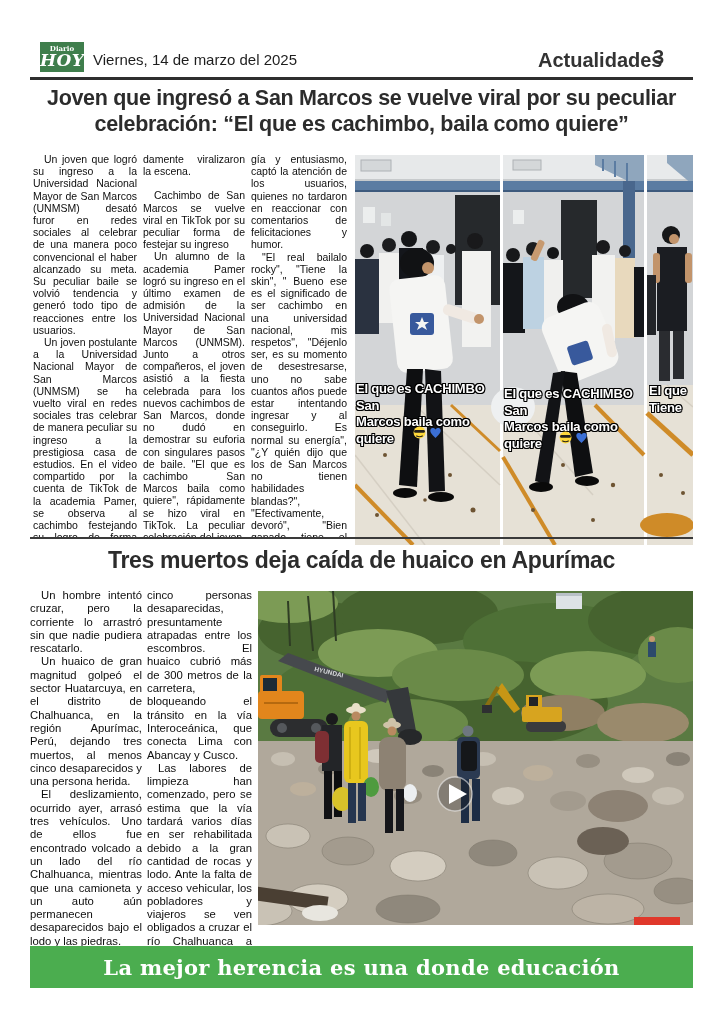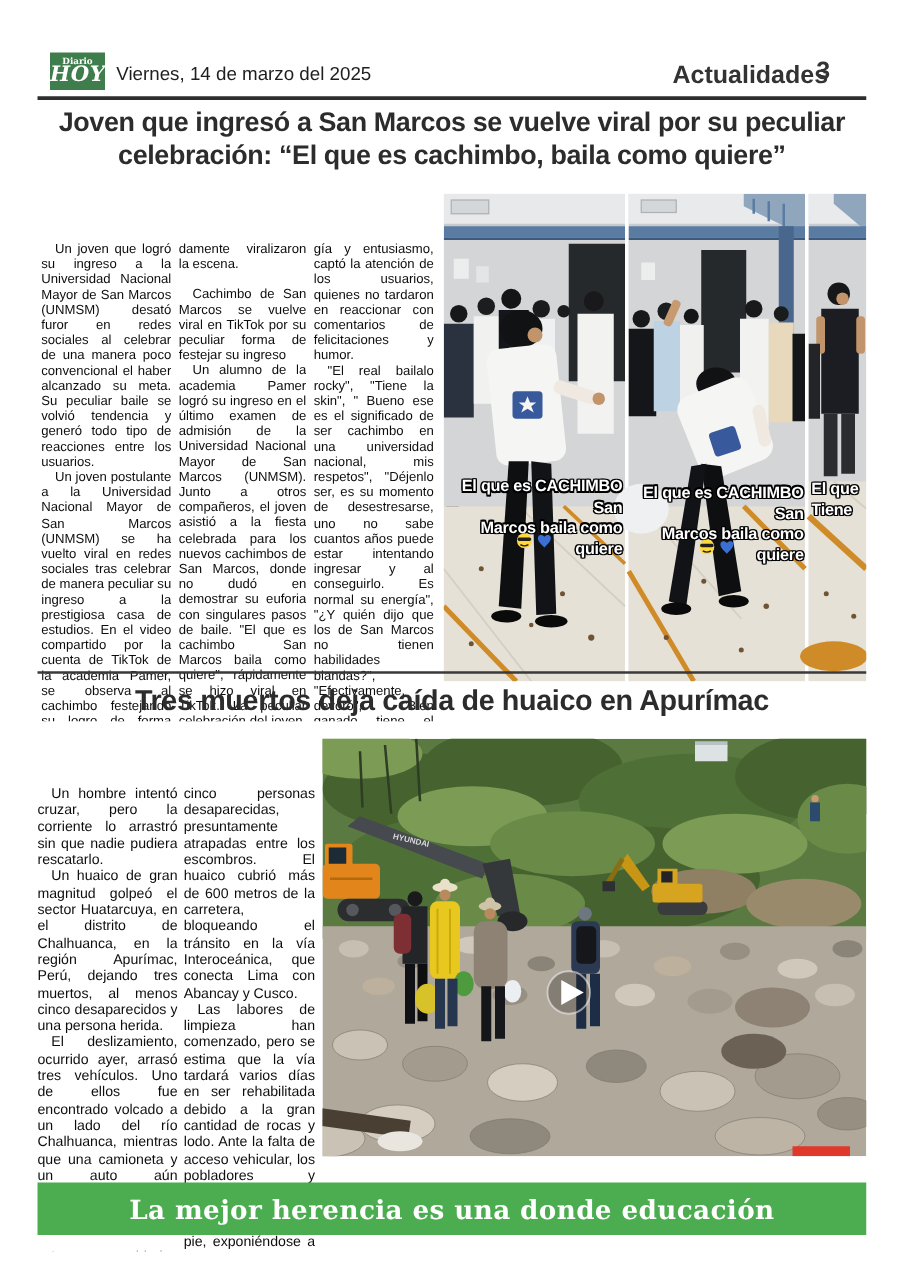--- a/index.html
+++ b/index.html
@@ -14,37 +14,37 @@
   .section{position:absolute;left:538px;top:49px;font-size:20px;font-weight:bold;color:#333;}
   .pagenum{position:absolute;left:653px;top:46px;font-size:20px;font-weight:bold;color:#333;}
   .header-rule{position:absolute;left:30px;top:77px;width:663px;height:3px;background:#2e2e2e;}
   
   .headline1{position:absolute;left:30px;top:85px;width:663px;margin:0;text-align:center;
              font-size:21.5px;line-height:26px;font-weight:bold;color:#2c2c2c;letter-spacing:-0.3px;}
   .divider2{position:absolute;left:30px;top:537px;width:663px;height:2px;background:#3a3a3a;}
   .headline2{position:absolute;left:30px;top:546px;width:663px;margin:0;text-align:center;
              font-size:23px;line-height:28px;font-weight:bold;color:#2c2c2c;letter-spacing:-0.3px;}
   
-  .col{position:absolute;text-align:justify;color:#0d0d0d;margin-top:40px;}
+  .col{position:absolute;text-align:justify;color:#0d0d0d;}
   .col p{margin:0;text-indent:11px;}
   .col p.no-indent{text-indent:0;}
   .col p.gap-above{margin-top:12px;}
   .a1{top:153px;height:384px;font-size:10.5px;line-height:12.2px;overflow:hidden;}
   .a1.c1{left:33px;width:104px;}
   .a1.c2{left:143px;width:102px;}
   .a1.c3{left:251px;width:96px;}
   .a2{top:589px;height:372px;font-size:11.3px;line-height:13.3px;overflow:hidden;}
   .a2.c1{left:30px;width:112px;}
   .a2.c2{left:147px;width:105px;}
   
   .fig1{position:absolute;left:355px;top:155px;width:338px;height:390px;}
   .fig2{position:absolute;left:258px;top:591px;width:435px;height:334px;}
   .fig1 svg,.fig2 svg{display:block;}
   .vidcap{position:absolute;font-weight:bold;font-size:13px;line-height:16.5px;color:#fff;
-          text-align:right;letter-spacing:-0.2px;
+          text-align:left;letter-spacing:-0.2px;
           text-shadow:-1px -1px 0 #000,1px -1px 0 #000,-1px 1px 0 #000,1px 1px 0 #000,
                       0 -1px 0 #000,0 1px 0 #000,-1px 0 0 #000,1px 0 0 #000;}
   .cap-f1{left:1px;top:226px;width:142px;}
   .cap-f2{left:149px;top:231px;width:139px;}
   .cap-f3{left:294px;top:228px;width:44px;text-align:left;overflow:hidden;}
   .emoji-row{position:absolute;display:flex;gap:3px;justify-content:center;}
   .er-f1{left:1px;top:271px;width:142px;}
   .er-f2{left:149px;top:276px;width:139px;}
   
   .banner{position:absolute;left:30px;top:946px;width:663px;height:42px;background:#4bad4f;}
@@ -248,21 +248,21 @@
   <div class="divider2"></div>
   <h2 class="headline2">Tres muertos deja caída de huaico en Apurímac</h2>
 
   <div class="col a2 c1">
     <p>Un hombre intentó cruzar, pero la corriente lo arrastró sin que nadie pudiera rescatarlo.</p>
     <p>Un huaico de gran magnitud golpeó el sector Huatarcuya, en el distrito de Chalhuanca, en la región Apurímac, Perú, dejando tres muertos, al menos cinco desaparecidos y una persona herida.</p>
     <p>El deslizamiento, ocurrido ayer, arrasó tres vehículos. Uno de ellos fue encontrado volcado a un lado del río Chalhuanca, mientras que una camioneta y un auto aún permanecen desaparecidos bajo el lodo y las piedras.</p>
     <p class="gap-above">Las autoridades han recuperado tres cuerpos, mientras que un herido permanece hospitalizado en Chalhuanca. La Policía y los rescatistas buscan a</p>
   </div>
   <div class="col a2 c2">
-    <p class="no-indent">cinco personas desaparecidas, presuntamente atrapadas entre los escombros. El huaico cubrió más de 600 metros de la carretera, bloqueando el tránsito en la vía Interoceánica, que conecta Lima con Abancay y Cusco.</p>
+    <p class="no-indent">cinco personas desaparecidas, presuntamente atrapadas entre los escombros. El huaico cubrió más de 300 metros de la carretera, bloqueando el tránsito en la vía Interoceánica, que conecta Lima con Abancay y Cusco.</p>
     <p>Las labores de limpieza han comenzado, pero se estima que la vía tardará varios días en ser rehabilitada debido a la gran cantidad de rocas y lodo. Ante la falta de acceso vehicular, los pobladores y viajeros se ven obligados a cruzar el río Chalhuanca a pie, exponiéndose a los peligros de la corriente. Se han habilitado rutas alternas, pero los tiempos de traslado han aumentado considerablemente.</p>
   </div>
 
   <div class="fig2">
     <svg width="435" height="334" viewBox="0 0 435 334">
 
       <rect x="0" y="0" width="435" height="160" fill="#5a7a42"></rect>
       <ellipse cx="60" cy="40" rx="60" ry="30" fill="#46632f"></ellipse>
       <ellipse cx="160" cy="22" rx="80" ry="32" fill="#46632f"></ellipse>
       <ellipse cx="295" cy="50" rx="90" ry="38" fill="#4e7036"></ellipse>

